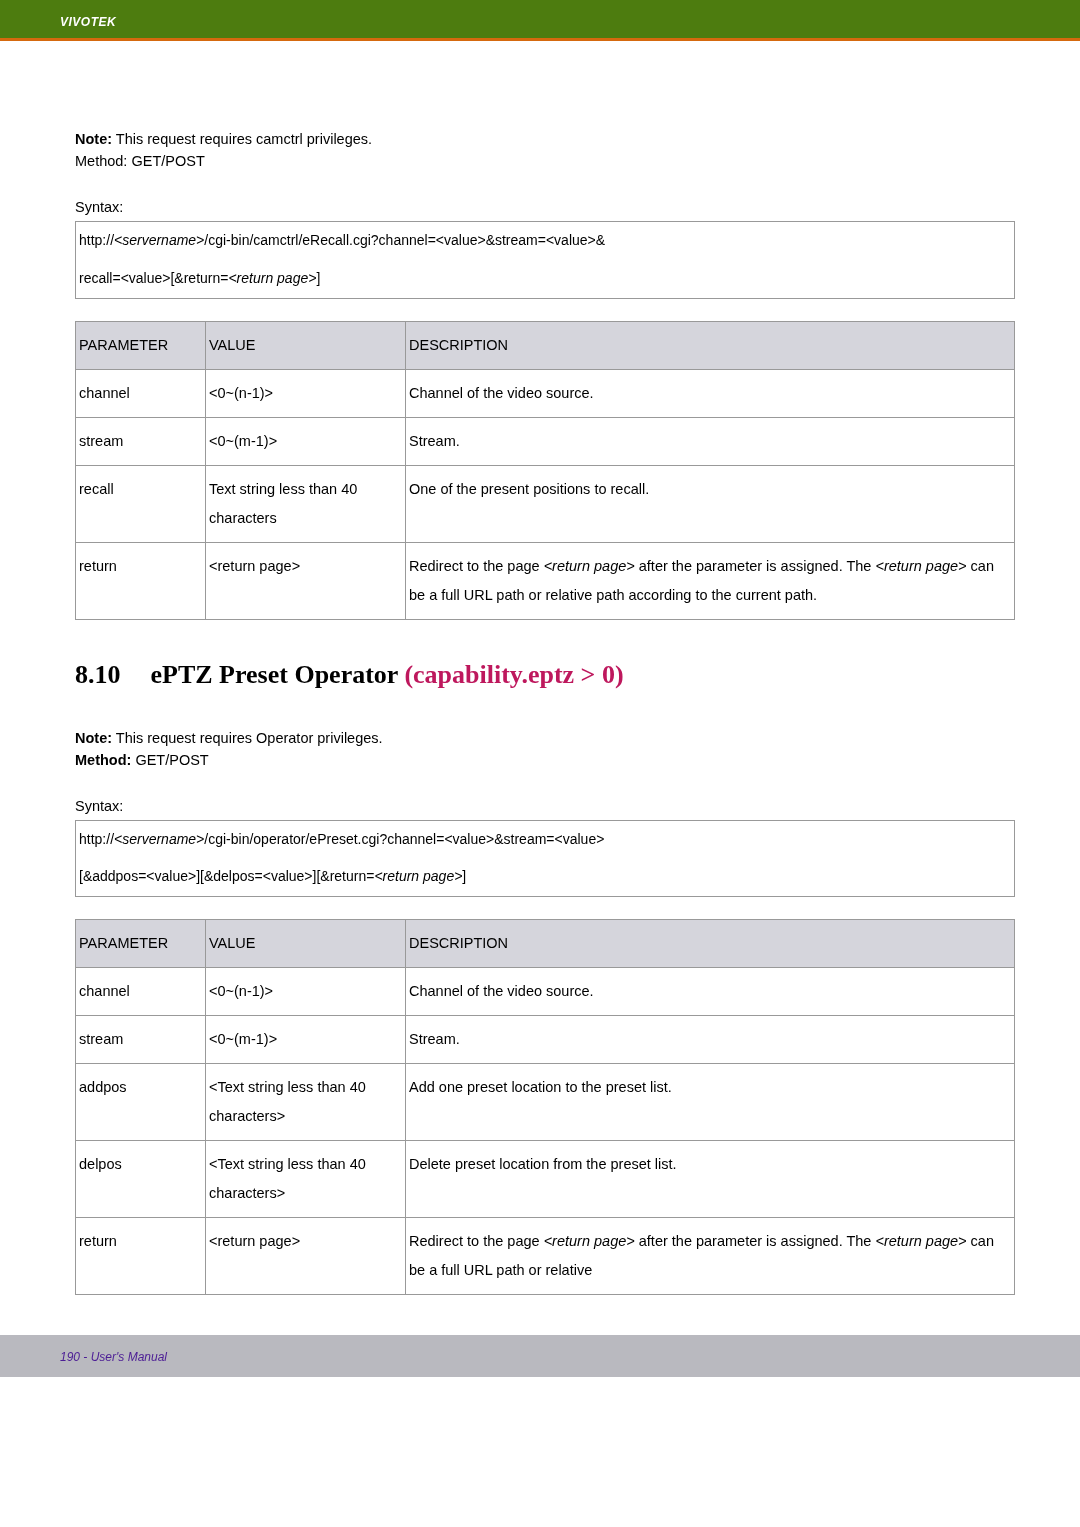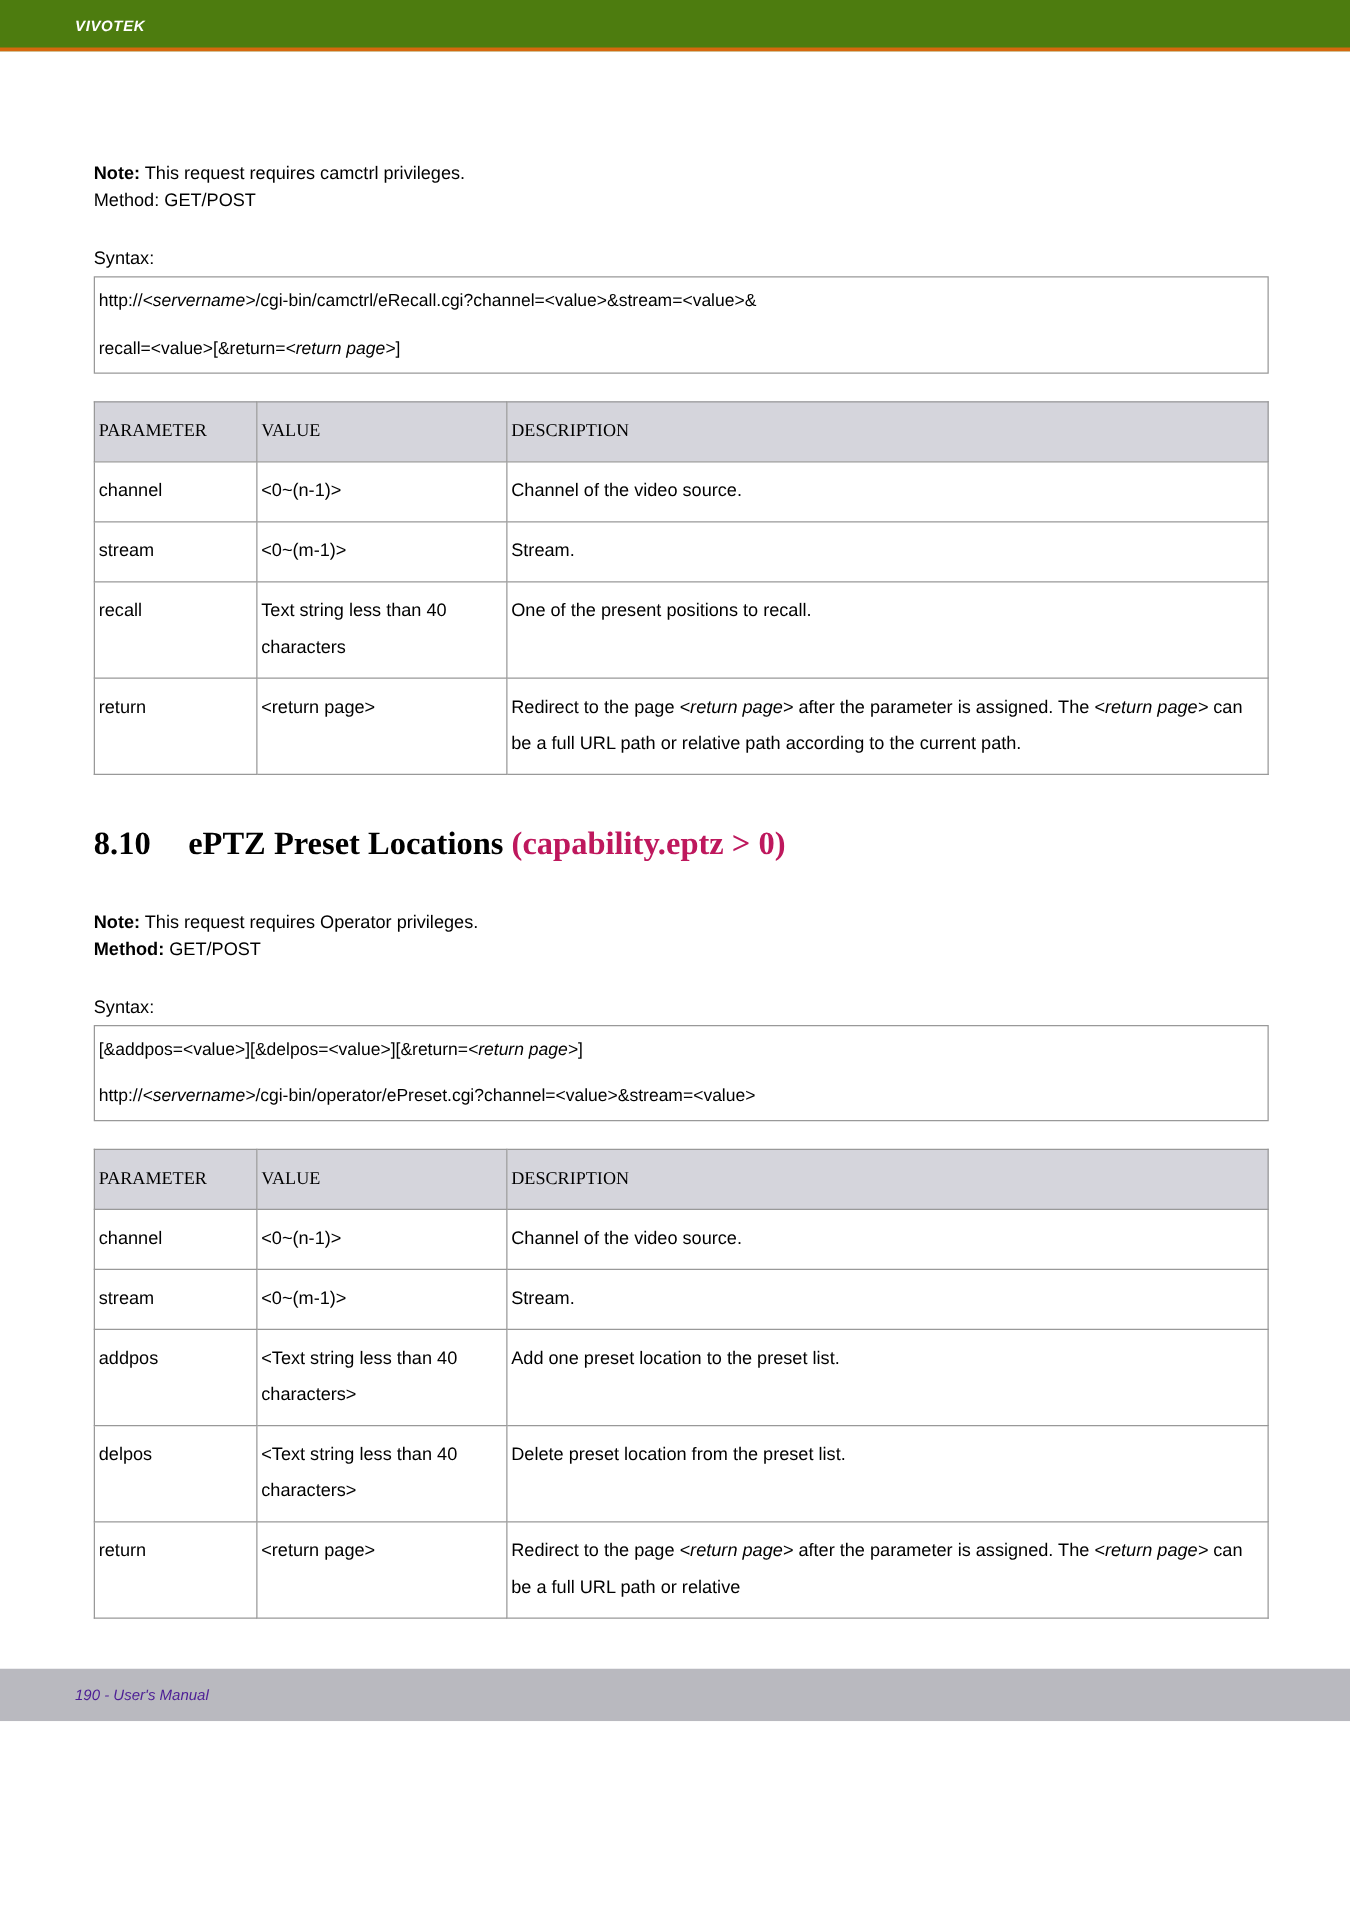--- a/index.html
+++ b/index.html
@@ -81,21 +81,20 @@
       border: 1px solid #999;
       font-size: 14.5px;
       padding: 9px 3px;
       text-align: left;
       vertical-align: top;
       font-weight: normal;
       line-height: 2;
     }
     table.param-table th {
       background: #d5d5dc;
-      font-family: Liberation Serif, serif;
     }
     .col-param { width: 130px; }
     .col-value { width: 200px; }
     .footer-bar {
       background: #b9b9bf;
       padding: 12px 0 12px 60px;
     }
     .footer-bar-text {
       color: #4c1d95;
       font-size: 12px;
@@ -156,37 +155,37 @@
       <td>return</td>
       <td>&lt;return page&gt;</td>
       <td>
         <span>Redirect to the page </span><em>&lt;return page&gt;</em><span> after the parameter is assigned. The </span><em>&lt;return page&gt;</em><span> can be a full URL path or relative path according to the current path.</span>
       </td>
     </tr>
   </tbody>
     </table>
 
   <h2>
-    <span class="section-num">8.10</span><span>ePTZ Preset Locations </span><span class="red">(capability.eptz &gt; 0)</span>
+    <span class="section-num">8.10</span><span>ePTZ Preset Operator </span><span class="red">(capability.eptz &gt; 0)</span>
   </h2>
 
   <p class="note-line">
     <b>Note:</b><span> This request requires Operator privileges.</span>
   </p>
   <p class="method-line">
     <b>Method:</b><span> GET/POST</span>
   </p>
 
   <p class="syntax-label">Syntax:</p>
   <div class="syntax-box">
     <div class="line">
+      <span>http://</span><em>&lt;servername&gt;</em><span>/cgi-bin/operator/ePreset.cgi?channel=&lt;value&gt;&amp;stream=&lt;value&gt;</span>
+    </div>
+    <div class="line">
       <span>[&amp;addpos=&lt;value&gt;][&amp;delpos=&lt;value&gt;][&amp;return=</span><em>&lt;return page&gt;</em><span>]</span>
-    </div>
-    <div class="line">
-      <span>http://</span><em>&lt;servername&gt;</em><span>/cgi-bin/operator/ePreset.cgi?channel=&lt;value&gt;&amp;stream=&lt;value&gt;</span>
     </div>
   </div>
 
   <table class="param-table" style="margin-bottom:0;">
     <tbody>
         <tr>
       <th class="col-param">PARAMETER</th>
       <th class="col-value">VALUE</th>
       <th>DESCRIPTION</th>
     </tr>

